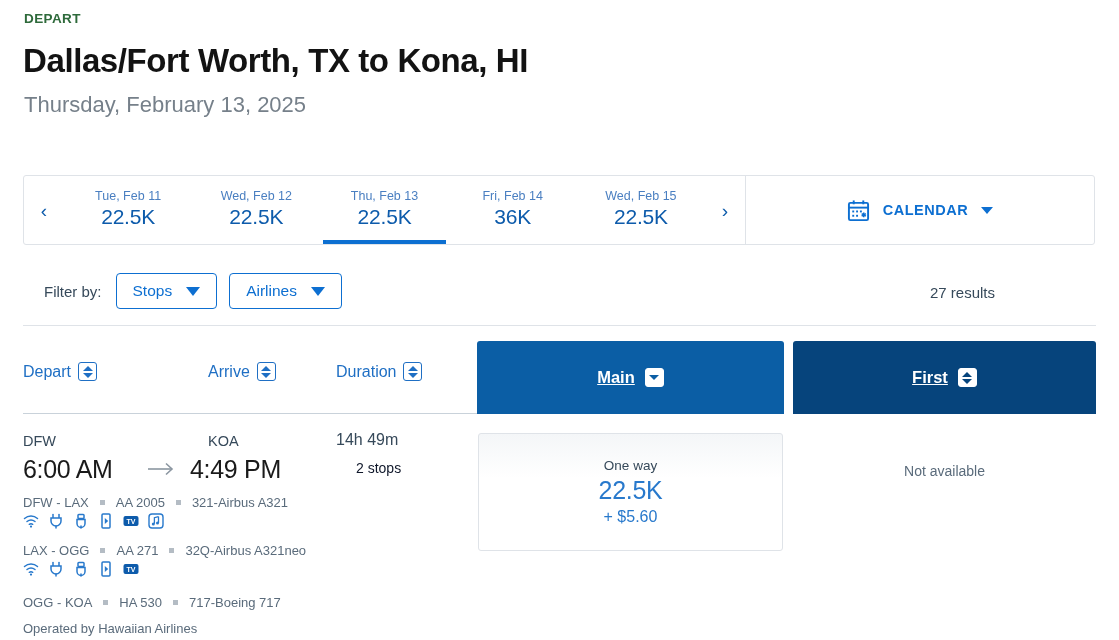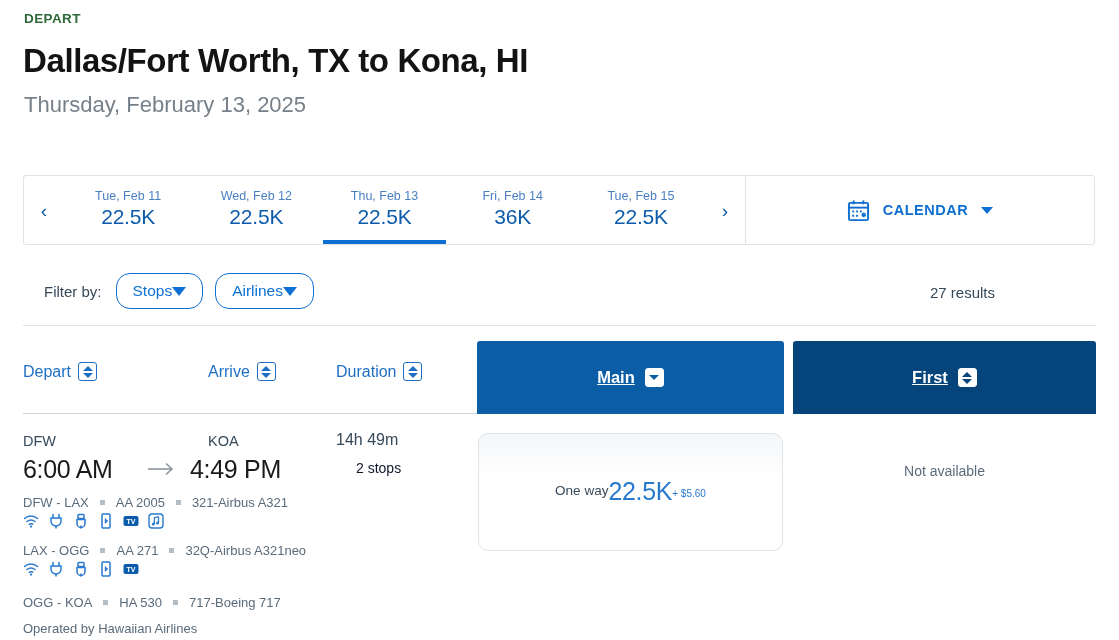--- a/index.html
+++ b/index.html
@@ -139,25 +139,26 @@
   }
   .filter-label {
     font-size: 15px;
     color: #36495a;
     margin-right: 2px;
   }
   .filter-btn {
     display: flex;
     align-items: center;
     justify-content: center;
+    gap: 14px;
     height: 36px;
     padding: 0 16px;
     min-width: 70px;
     border: 1px solid #0d6fd1;
-    border-radius: 14px;
+    border-radius: 4px;
     background: #fff;
     color: #0d6fd1;
     font-size: 15.5px;
     font-family: inherit;
     cursor: pointer;
     box-sizing: border-box;
   }
   .filter-caret {
     width: 0; height: 0;
     border-left: 7px solid transparent;
@@ -323,42 +324,42 @@
   #seg1-amen { top: 88px; }
   #seg2-amen { top: 136px; }
   .amen-icon { width: 16px; height: 16px; display: block; }
 
   
   .price-card {
     position: absolute;
     left: 478px; top: 433px;
     width: 305px; height: 118px;
     border: 1px solid #dfe3e8;
-    border-radius: 10px;
+    border-radius: 3px;
     background: linear-gradient(to bottom, #f4f6f8 0%, #ffffff 38%);
     box-sizing: border-box;
     display: flex;
-    flex-direction: row;
+    flex-direction: column;
     align-items: center;
     justify-content: center;
     cursor: pointer;
   }
   .pc-label {
     font-size: 13.5px;
     color: #36495a;
     margin-bottom: 4px;
   }
   .pc-miles {
     font-size: 25px;
     color: #2879cc;
     letter-spacing: -0.3px;
     line-height: 1.1;
   }
   .pc-fees {
-    font-size: 10px;
+    font-size: 16px;
     color: #2879cc;
     margin-top: 3px;
   }
   .not-available {
     position: absolute;
     left: 793px; top: 463px;
     width: 303px;
     text-align: center;
     font-size: 14px;
     color: #5a6b7b;
@@ -392,21 +393,21 @@
           <div class="car-day">Thu, Feb 13</div>
           <div class="car-price">22.5K</div>
         </div>
 
         <div class="car-cell">
           <div class="car-day">Fri, Feb 14</div>
           <div class="car-price">36K</div>
         </div>
 
         <div class="car-cell">
-          <div class="car-day">Tue, Feb 15</div>
+          <div class="car-day">Wed, Feb 15</div>
           <div class="car-price">22.5K</div>
         </div>
 
       </div>
       <div class="car-arrow">›</div>
     </div>
 
     <div class="car-right">
       <svg class="cal-icon" viewBox="0 0 24 24">
         <rect x="2" y="4" width="20" height="18" rx="1.5" fill="none" stroke="#0d6fd1" stroke-width="2"></rect>

